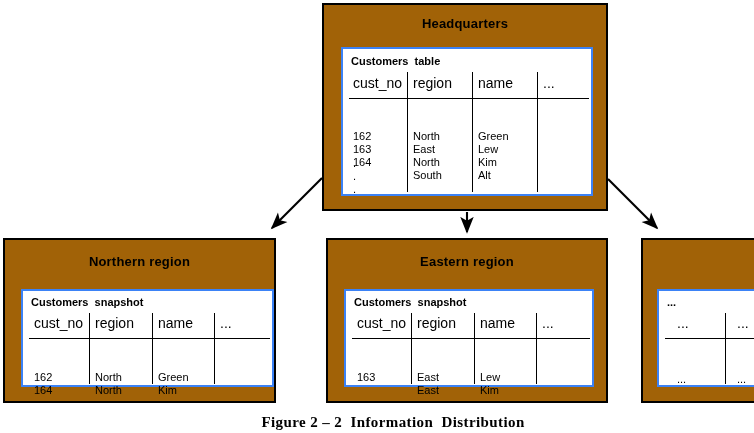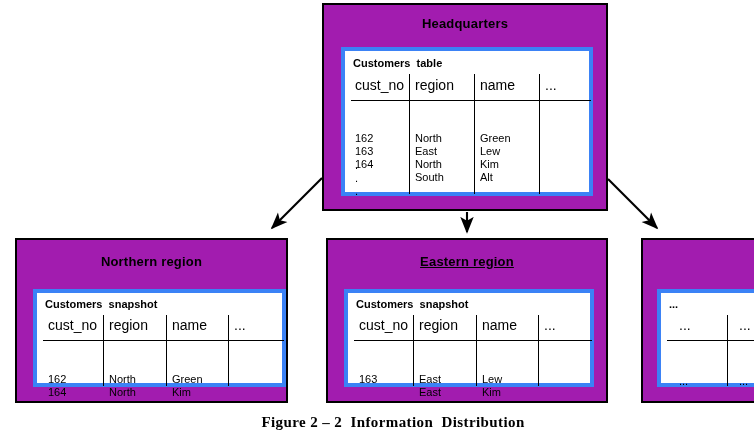--- a/index.html
+++ b/index.html
@@ -13,38 +13,38 @@
     height: 433px;
     background: #ffffff;
     overflow: hidden;
     font-family: "Liberation Sans", sans-serif;
     color: #000000;
   }
   
   .node-box {
     position: absolute;
     border: 2px solid #000;
-    background: #a21caf;
+    background: #a16207;
     box-sizing: border-box;
   }
   .node-title {
     position: absolute;
     left: 0;
     right: 0;
     text-align: center;
     font-family: "Liberation Sans", sans-serif;
     font-weight: bold;
     font-size: 13px;
     letter-spacing: 0.2px;
     color: #000;
   }
   
   .table-panel {
     position: absolute;
-    border: 4px solid #3b82f6;
+    border: 2px solid #3b82f6;
     background: #fff;
     box-sizing: border-box;
   }
   .panel-caption {
     position: absolute;
     font-family: "Liberation Sans", sans-serif;
     font-weight: bold;
     font-size: 11px;
     white-space: pre;
     color: #000;
@@ -170,21 +170,21 @@
       <div class="cell" style="left:135px; top:94px;">
         <div>Alt</div>
       </div>
 
       <div class="dots-v" style="left:10px; top:108px;">.
 .
 .</div>
     </div>
   </div>
 
-  <div class="node-box" style="left:3px; top:238px; width:273px; height:165px;margin-left:12px;">
+  <div class="node-box" style="left:3px; top:238px; width:273px; height:165px;">
     <div class="node-title" style="top:14px;">Northern region</div>
 
     <div class="table-panel" style="left:16px; top:49px; width:253px; height:98px;">
       <div class="panel-caption" style="left:8px; top:5px;">Customers  snapshot</div>
 
       <div class="vline" style="left:66px; top:22px; height:71px;"></div>
       <div class="vline" style="left:129px; top:22px; height:71px;"></div>
       <div class="vline" style="left:191px; top:22px; height:71px;"></div>
       <div class="hline" style="left:6px; top:47px; width:241px;"></div>
 
@@ -209,21 +209,21 @@
       <div class="cell" style="left:72px; top:67px;">
         <div>North</div>
       </div>
       <div class="cell" style="left:135px; top:67px;">
         <div>Kim</div>
       </div>
     </div>
   </div>
 
   <div class="node-box" style="left:326px; top:238px; width:282px; height:165px;">
-    <div class="node-title" style="top:14px;text-decoration:underline;">Eastern region</div>
+    <div class="node-title" style="top:14px;">Eastern region</div>
 
     <div class="table-panel" style="left:16px; top:49px; width:250px; height:98px;">
       <div class="panel-caption" style="left:8px; top:5px;">Customers  snapshot</div>
 
       <div class="vline" style="left:65px; top:22px; height:71px;"></div>
       <div class="vline" style="left:128px; top:22px; height:71px;"></div>
       <div class="vline" style="left:190px; top:22px; height:71px;"></div>
       <div class="hline" style="left:6px; top:47px; width:238px;"></div>
 
       <div class="cell header" style="left:11px; top:26px;">cust_no</div>

